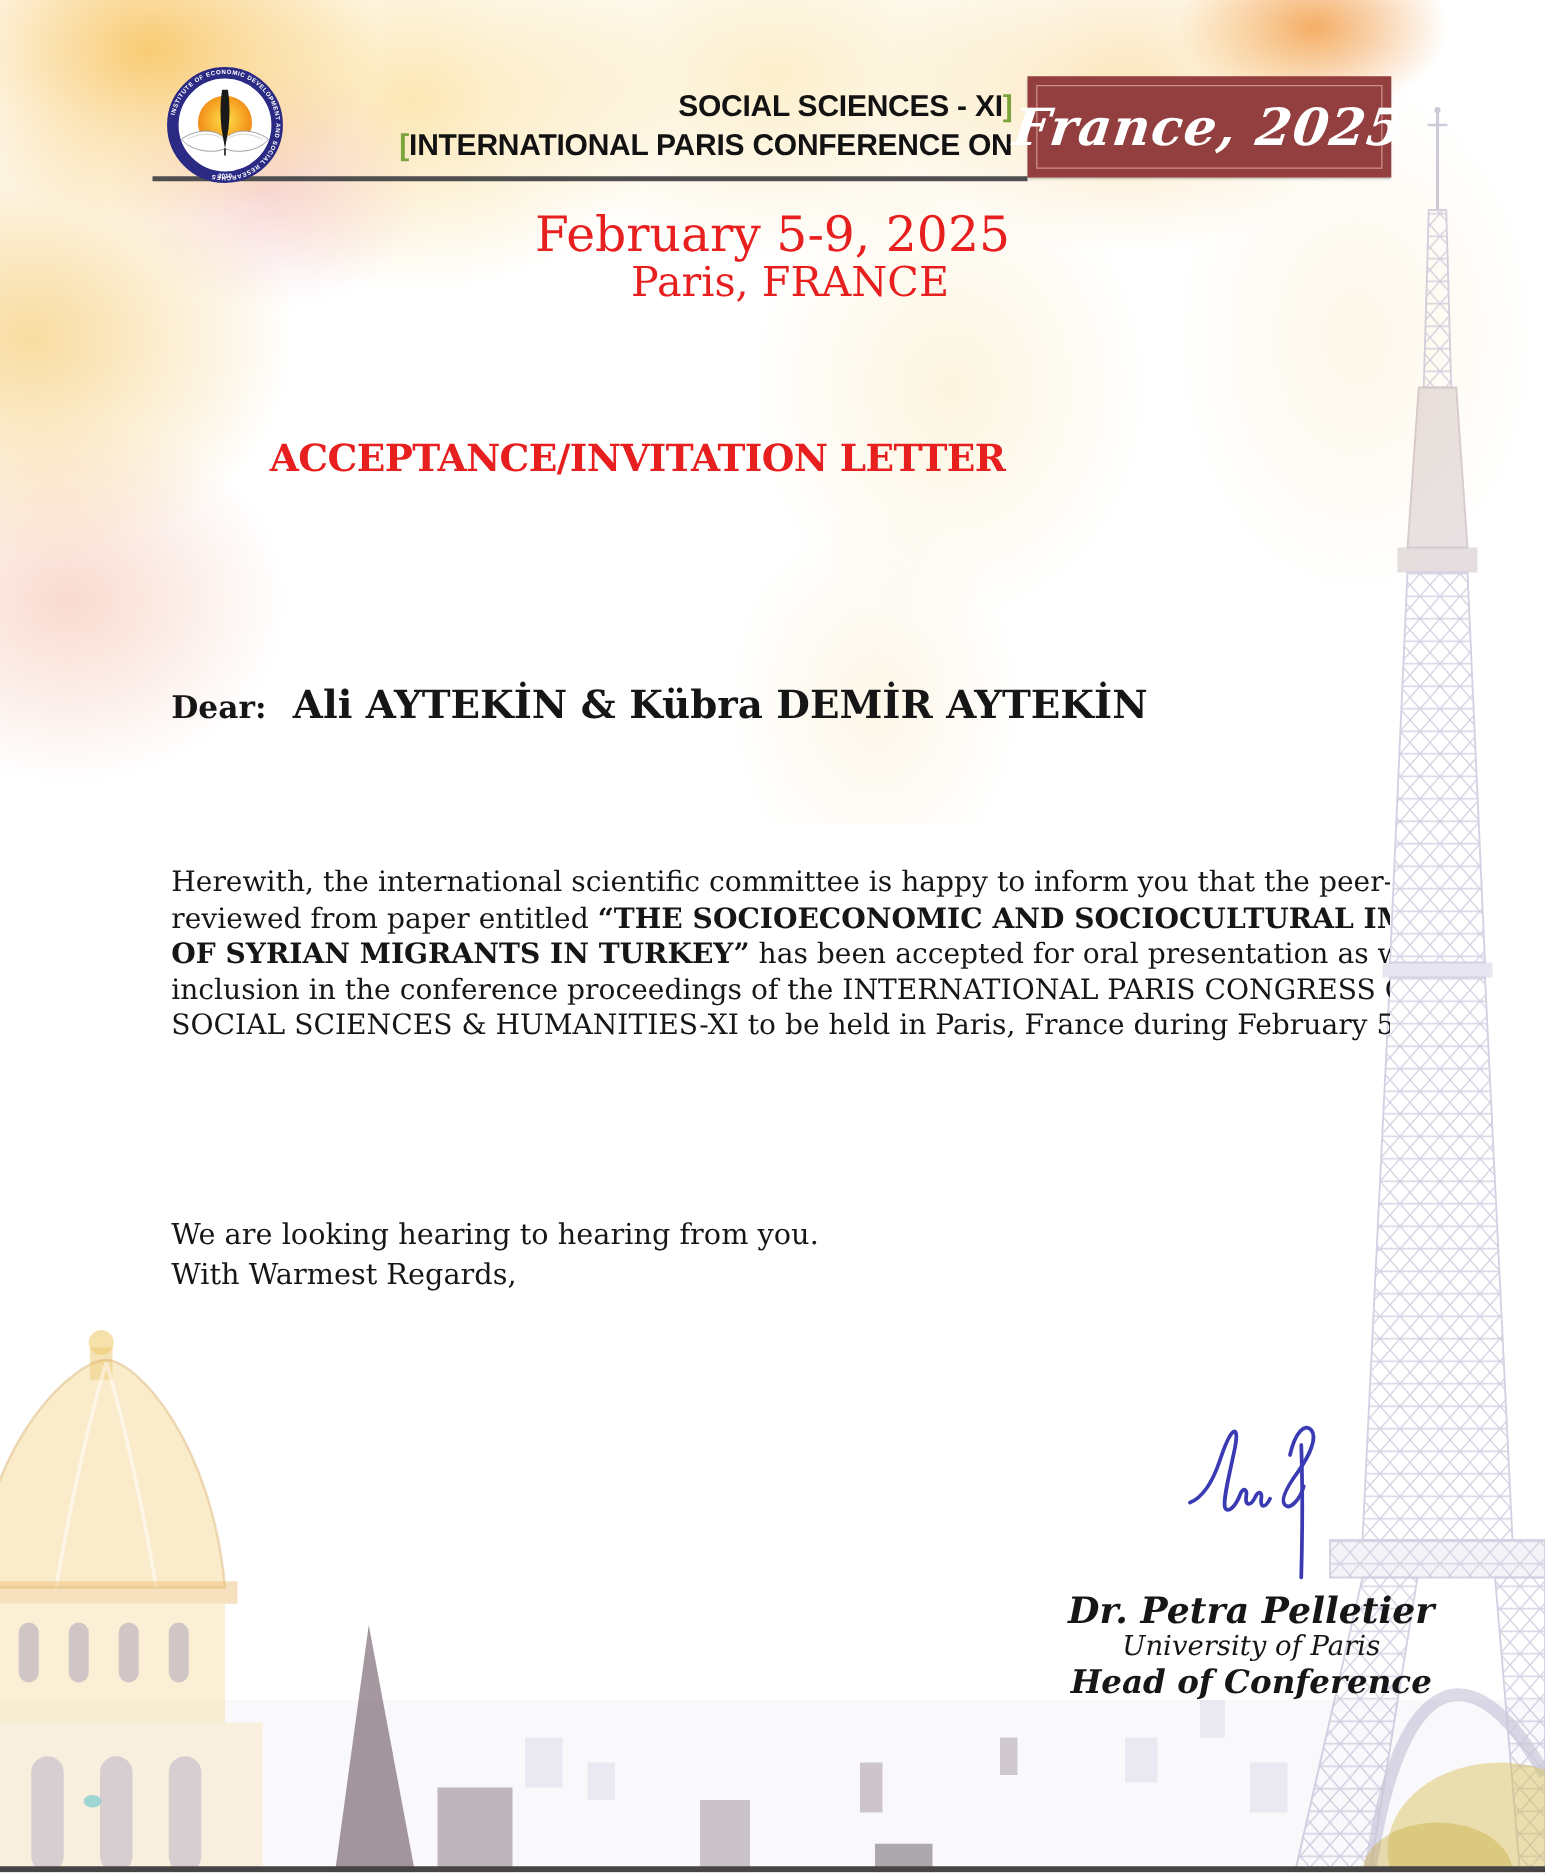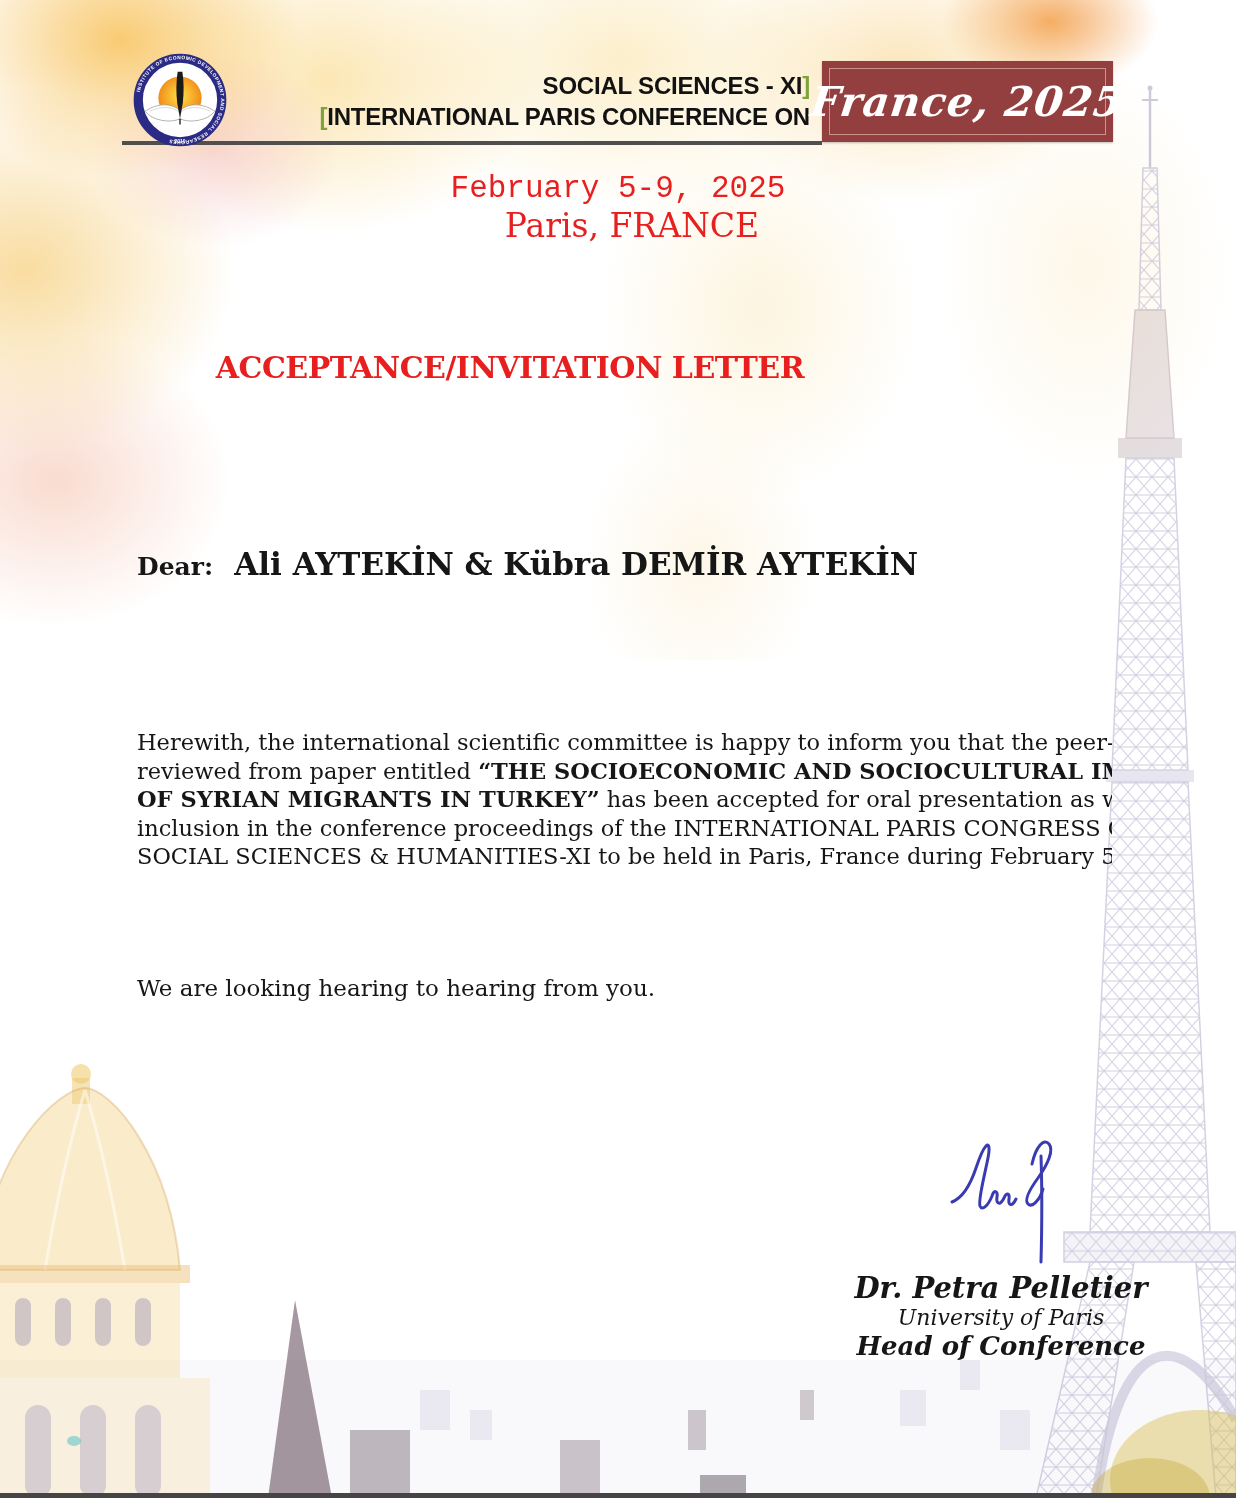--- a/index.html
+++ b/index.html
@@ -43,32 +43,32 @@
     content:"";position:absolute;left:7px;right:7px;top:7px;bottom:7px;
     border:1px solid rgba(255,214,204,.55);pointer-events:none;
   }
   .banner-text{
     color:#ffffff;font-family:"DejaVu Serif", serif;font-style:italic;font-weight:bold;
     font-size:41px;transform:skewX(-7deg);letter-spacing:1px;white-space:nowrap;
   }
   .rule{position:absolute;left:122px;top:141px;width:700px;height:4px;background:var(--rule-gray,#4f4f4f);z-index:2;}
   
   .event{position:absolute;left:0;top:170px;width:1236px;text-align:center;z-index:3;color:var(--accent,#e71f1f);}
-  .event-date{font-size:31px;line-height:38px;font-family:Liberation Mono, monospace;}
+  .event-date{font-size:39px;line-height:38px;}
   .event-loc{font-size:33px;line-height:36px;padding-left:28px;}
   .heading{
     position:absolute;left:0;top:350px;width:1020px;text-align:center;z-index:3;
     color:var(--accent,#e71f1f);font-weight:bold;font-size:30px;letter-spacing:-0.5px;
   }
   
   .dear{position:absolute;left:137px;top:546px;z-index:3;white-space:nowrap;}
   .dear-label{font-size:25px;font-weight:bold;}
   .dear-name{font-size:31px;font-weight:bold;margin-left:16px;}
   
-  .letter-body{position:absolute;left:137px;top:692px;width:975px;z-index:3;margin-top:36px;}
+  .letter-body{position:absolute;left:137px;top:692px;width:975px;z-index:3;}
   .body-line{
     font-size:22.5px;line-height:28.6px;white-space:nowrap;overflow:hidden;
     text-align:justify;text-align-last:justify;
   }
   .body-line.last{text-align-last:left;}
   .body-line .b{font-weight:bold;}
   
   .closing{position:absolute;left:137px;top:972px;z-index:3;font-size:23px;line-height:32px;}
   
   .signature{position:absolute;left:945px;top:1134px;width:122px;height:140px;z-index:3;}
@@ -196,20 +196,21 @@
   <div class="letter-body" id="body-paragraph">
       <div class="body-line"><span>Herewith, the international scientific committee is happy to inform you that the peer-</span></div>
       <div class="body-line"><span>reviewed from paper entitled </span><span class="b">“THE SOCIOECONOMIC AND SOCIOCULTURAL IMPACTS</span></div>
       <div class="body-line"><span class="b">OF SYRIAN MIGRANTS IN TURKEY”</span><span> has been accepted for oral presentation as well as</span></div>
       <div class="body-line"><span>inclusion in the conference proceedings of the INTERNATIONAL PARIS CONGRESS ON</span></div>
       <div class="body-line"><span>SOCIAL SCIENCES &amp; HUMANITIES-XI to be held in Paris, France during February 5-9,</span></div>
     </div>
 
   <div class="closing">
     <div>We are looking hearing to hearing from you.</div>
+    <div>With Warmest Regards,</div>
   </div>
 
   <svg class="signature" viewBox="0 0 120 140" aria-hidden="true">
     <path d="M6,68 C16,64 24,52 30,34 C34,22 38,14 40,12 C43,9 44,14 42,24 C38,44 32,66 34,72 C36,77 42,72 46,62 C48,56 52,56 51,63 C50,70 54,72 58,64 C60,59 64,58 63,65 C62,72 66,73 70,65"></path>
     <path d="M86,30 C90,12 98,4 103,10 C108,16 102,30 92,44 C84,55 78,66 82,70 C86,74 94,66 97,55"></path>
     <path d="M95,22 C96,50 96,90 95,128"></path>
   </svg>
 
   <div class="signer">
     <div class="s-name">Dr. Petra Pelletier</div>

